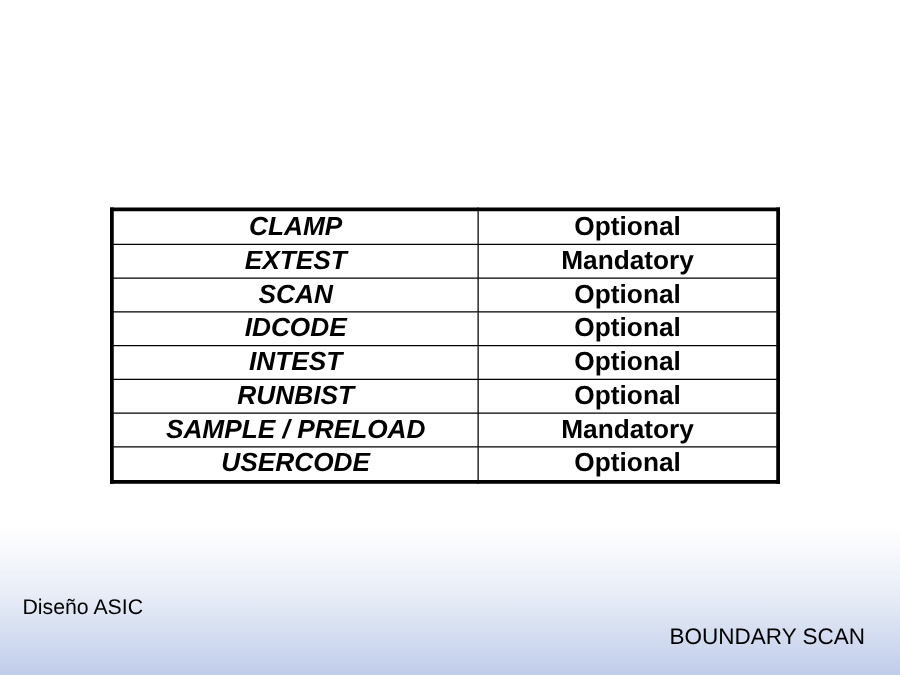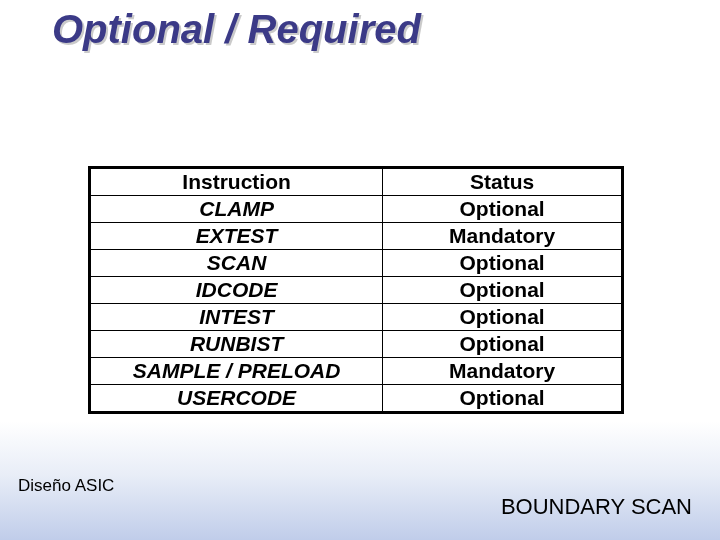--- a/index.html
+++ b/index.html
@@ -66,40 +66,36 @@
     left: 18px;
     bottom: 44px;
     font-size: 17px;
     color: #000;
     text-align: right;
   }
   .footer-right {
     position: absolute;
     right: 28px;
     bottom: 20px;
-    font-size: 22px;
+    font-size: 18px;
     color: #000;
   }
 </style>
 </head>
 <body>
 
 <div class="slide">
 
   <div class="title">
-    <span>Optional / Required</span><br>
+    <br>
   </div>
 
   <div class="table-wrap">
     <table>
       <tbody>
-          <tr>
-        <td class="header">Instruction</td>
-        <td class="header">Status</td>
-      </tr>
       <tr>
         <td class="instr">CLAMP</td>
         <td class="status">Optional</td>
       </tr>
       <tr>
         <td class="instr">EXTEST</td>
         <td class="status">Mandatory</td>
       </tr>
       <tr>
         <td class="instr">SCAN</td>

